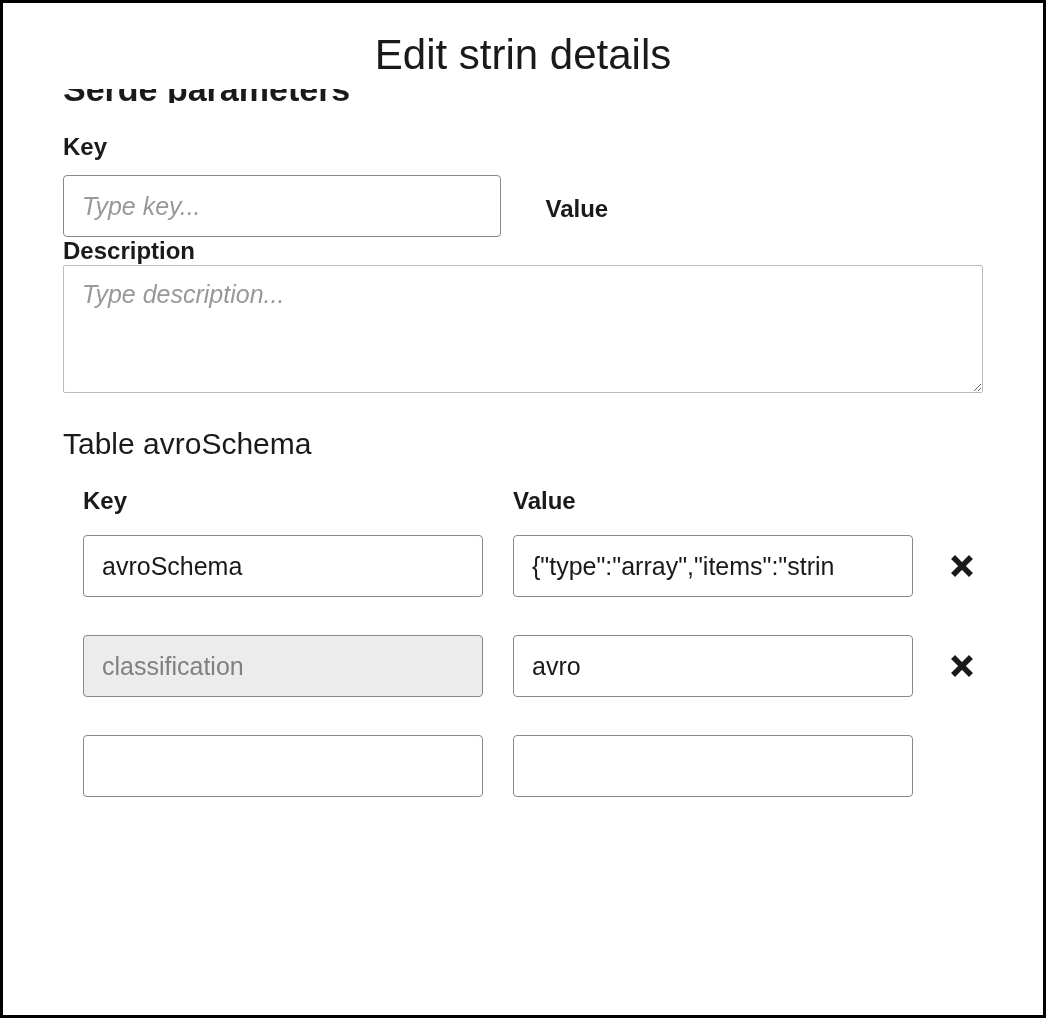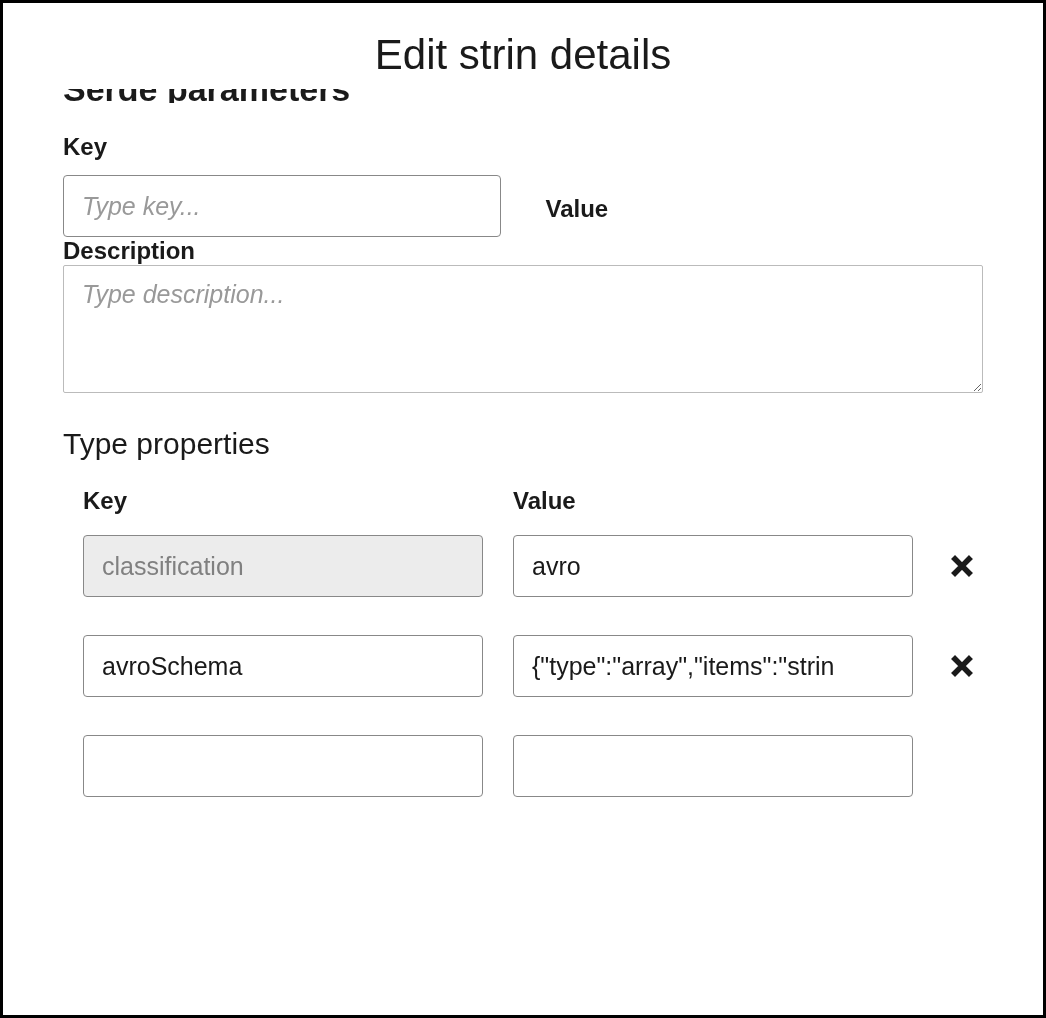--- a/index.html
+++ b/index.html
@@ -175,46 +175,46 @@
       <input type="text" placeholder="Type key..." style="">
     </div>
     <div class="field-group">
       <label class="label">Value</label>
     </div>
   </div>
 
   <label class="label-description">Description</label>
   <textarea placeholder="Type description..." style=""></textarea>
 
-  <h2 class="section-heading">Type properties</h2>
+  <h2 class="section-heading">Table avroSchema</h2>
 
   <div class="props-indent">
     <div class="props-header">
       <div class="col">Key</div>
       <div class="col">Value</div>
+    </div>
+
+    <div class="prop-row">
+      <input type="text" class="filled" value="avroSchema" style="">
+      <input type="text" class="filled" value="{&quot;type&quot;:&quot;array&quot;,&quot;items&quot;:&quot;strin" style="">
+      <button class="delete-btn">
+        <svg viewBox="0 0 24 24">
+            <path fill="currentColor" d="M19 6.41L17.59 5 12 10.59 6.41 5 5 6.41 10.59 12 5 17.59 6.41 19 12 13.41 17.59 19 19 17.59 13.41 12z" stroke="currentColor" stroke-width="2.5"></path>
+          </svg>
+      </button>
     </div>
 
     <div class="prop-row">
       <input type="text" class="filled readonly" readonly="" value="classification" style="">
       <input type="text" class="filled" value="avro" style="">
       <button class="delete-btn">
         <svg viewBox="0 0 24 24">
             <path fill="currentColor" d="M19 6.41L17.59 5 12 10.59 6.41 5 5 6.41 10.59 12 5 17.59 6.41 19 12 13.41 17.59 19 19 17.59 13.41 12z" stroke="currentColor" stroke-width="2.5"></path>
           </svg>
       </button>
     </div>
 
     <div class="prop-row">
-      <input type="text" class="filled" value="avroSchema" style="">
-      <input type="text" class="filled" value="{&quot;type&quot;:&quot;array&quot;,&quot;items&quot;:&quot;strin" style="">
-      <button class="delete-btn">
-        <svg viewBox="0 0 24 24">
-            <path fill="currentColor" d="M19 6.41L17.59 5 12 10.59 6.41 5 5 6.41 10.59 12 5 17.59 6.41 19 12 13.41 17.59 19 19 17.59 13.41 12z" stroke="currentColor" stroke-width="2.5"></path>
-          </svg>
-      </button>
-    </div>
-
-    <div class="prop-row">
       <input type="text" value="" style="">
       <input type="text" value="" style="">
     </div>
   </div>
 </div>
 
 </body></html>

